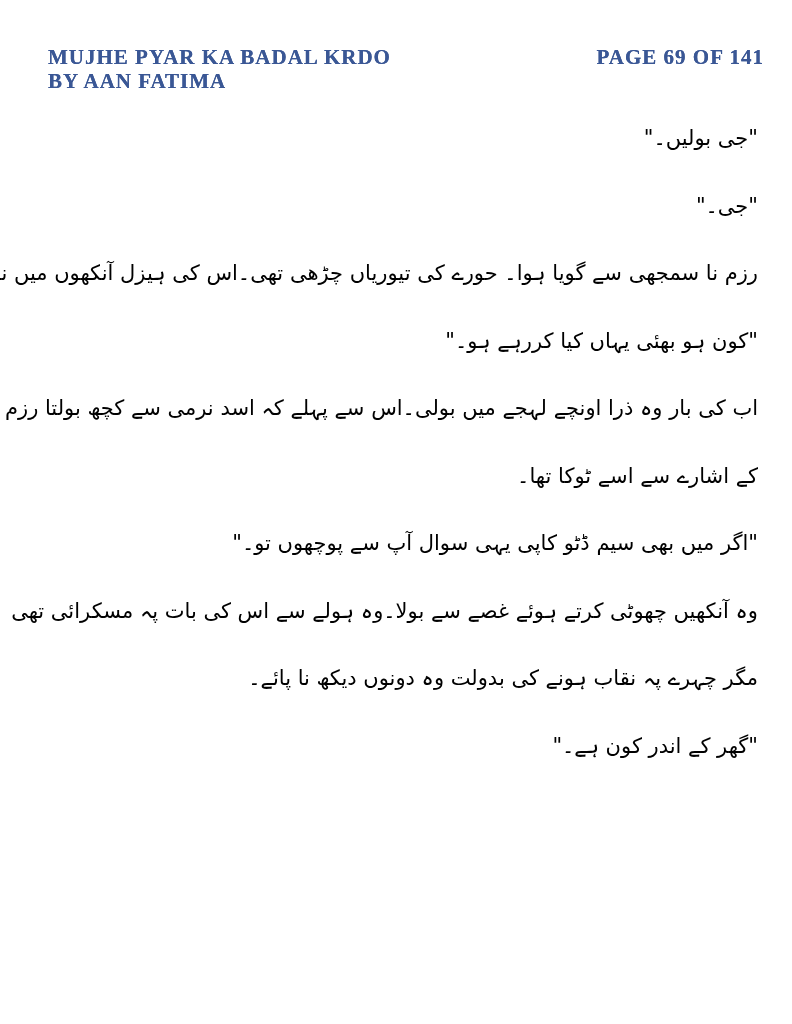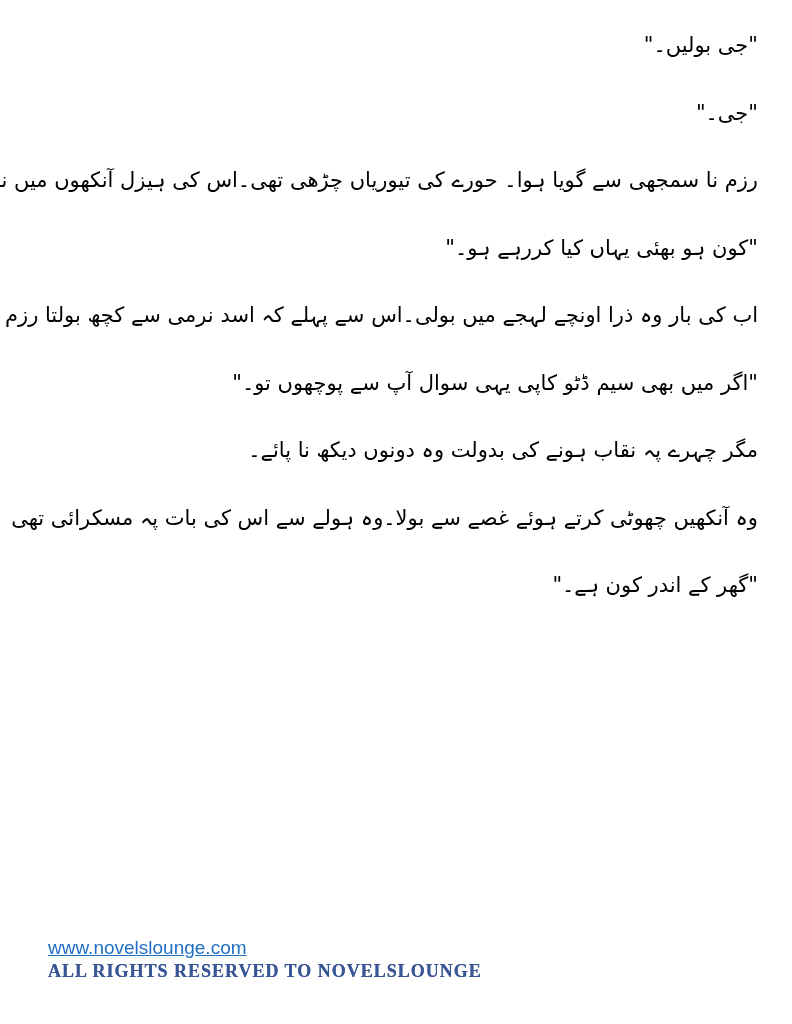--- a/index.html
+++ b/index.html
@@ -64,31 +64,37 @@
     margin-top: 1px;
     font-size: 18px;
     line-height: 22px;
   }
 </style>
 </head>
 <body>
 
 <div class="page">
 
+  <div class="header">
+    <div class="header-left">
+      <div class="deco-caps">MUJHE PYAR KA BADAL KRDO</div>
+      <div class="deco-caps">BY AAN FATIMA</div>
+    </div>
+    <div class="header-right">
+      <div class="deco-caps">PAGE 69 OF 141</div>
+    </div>
+  </div>
 
   <div class="content" dir="rtl">
     <div class="urdu-line">"جی بولیں۔"</div>
     <div class="urdu-line">"جی۔"</div>
     <div class="urdu-line">رزم نا سمجھی سے گویا ہوا۔ حورے کی تیوریاں چڑھی تھی۔اس کی ہیزل آنکھوں میں ناگواری</div>
     <div class="urdu-line">"کون ہو بھئی یہاں کیا کررہے ہو۔"</div>
     <div class="urdu-line">اب کی بار وہ ذرا اونچے لہجے میں بولی۔اس سے پہلے کہ اسد نرمی سے کچھ بولتا رزم نے ہاتھ</div>
+    <div class="urdu-line">کے اشارے سے اسے ٹوکا تھا۔</div>
     <div class="urdu-line">"اگر میں بھی سیم ڈٹو کاپی یہی سوال آپ سے پوچھوں تو۔"</div>
+    <div class="urdu-line">وہ آنکھیں چھوٹی کرتے ہوئے غصے سے بولا۔وہ ہولے سے اس کی بات پہ مسکرائی تھی</div>
     <div class="urdu-line">مگر چہرے پہ نقاب ہونے کی بدولت وہ دونوں دیکھ نا پائے۔</div>
-    <div class="urdu-line">وہ آنکھیں چھوٹی کرتے ہوئے غصے سے بولا۔وہ ہولے سے اس کی بات پہ مسکرائی تھی</div>
     <div class="urdu-line">"گھر کے اندر کون ہے۔"</div>
   </div>
 
-  <div class="footer">
-    <a class="site-link">www.novelslounge.com</a>
-    <div class="deco-caps rights">ALL RIGHTS RESERVED TO NOVELSLOUNGE</div>
-  </div>
 
 </div>
 
 </body></html>

